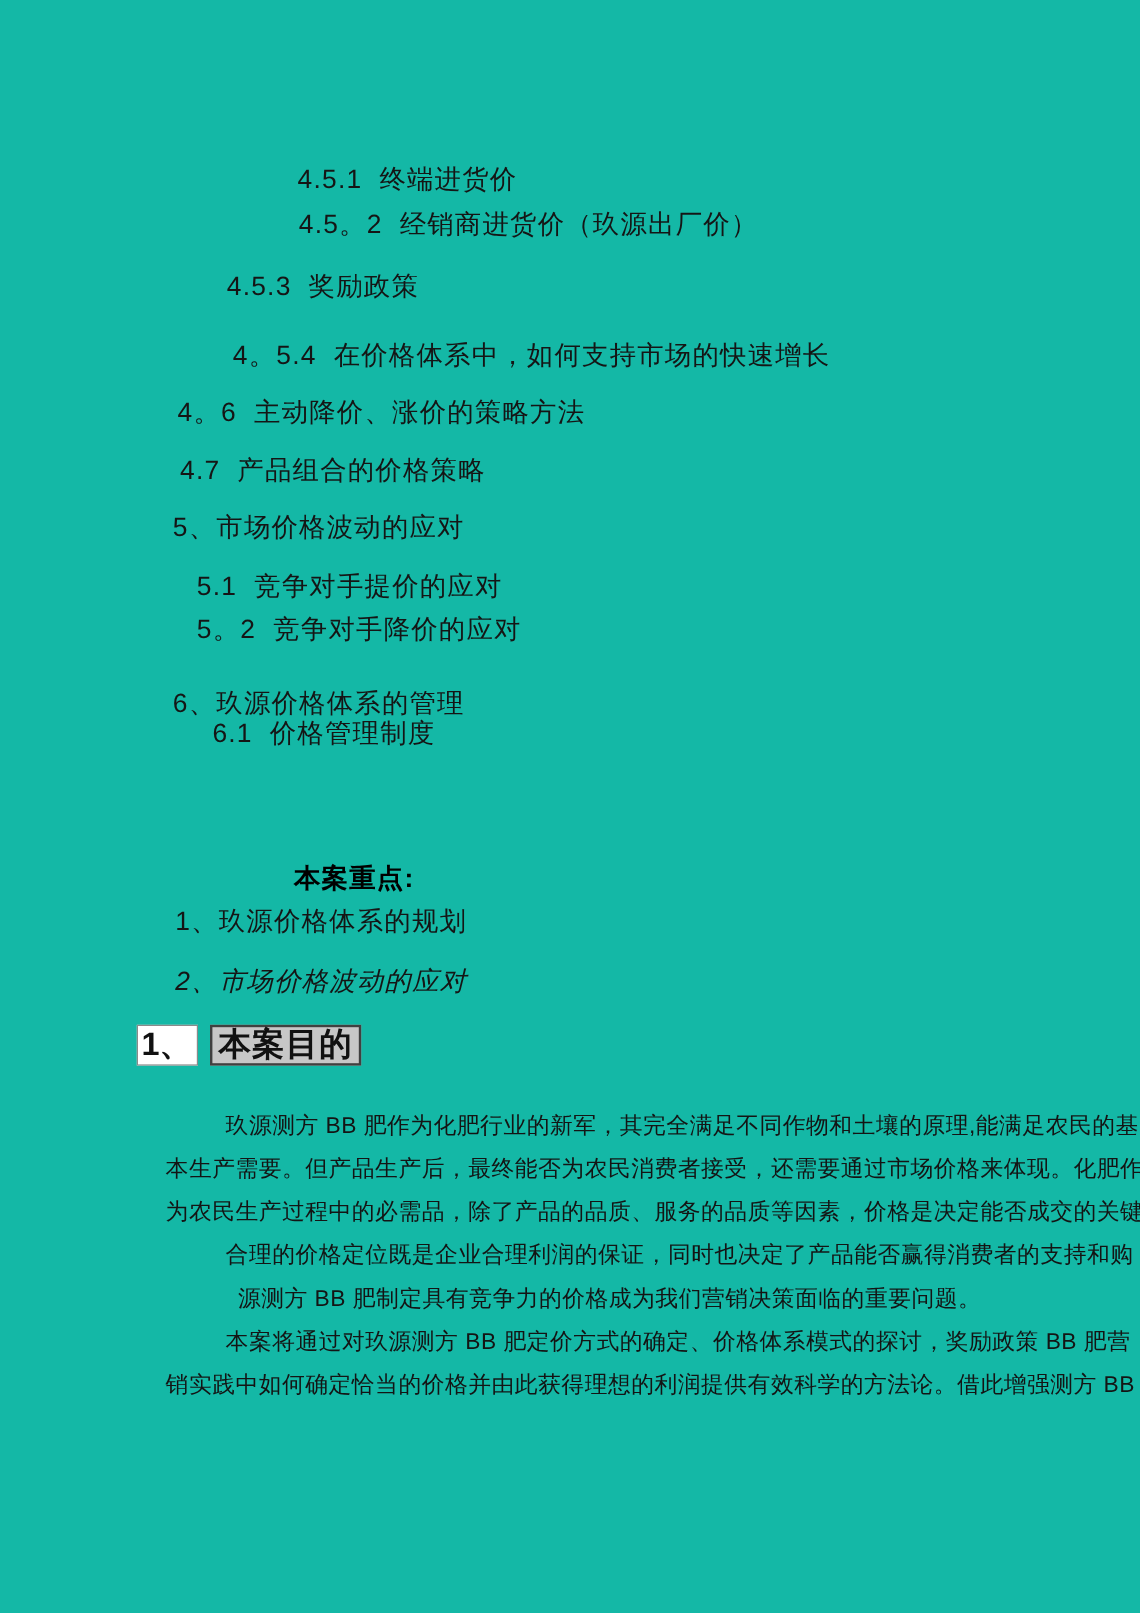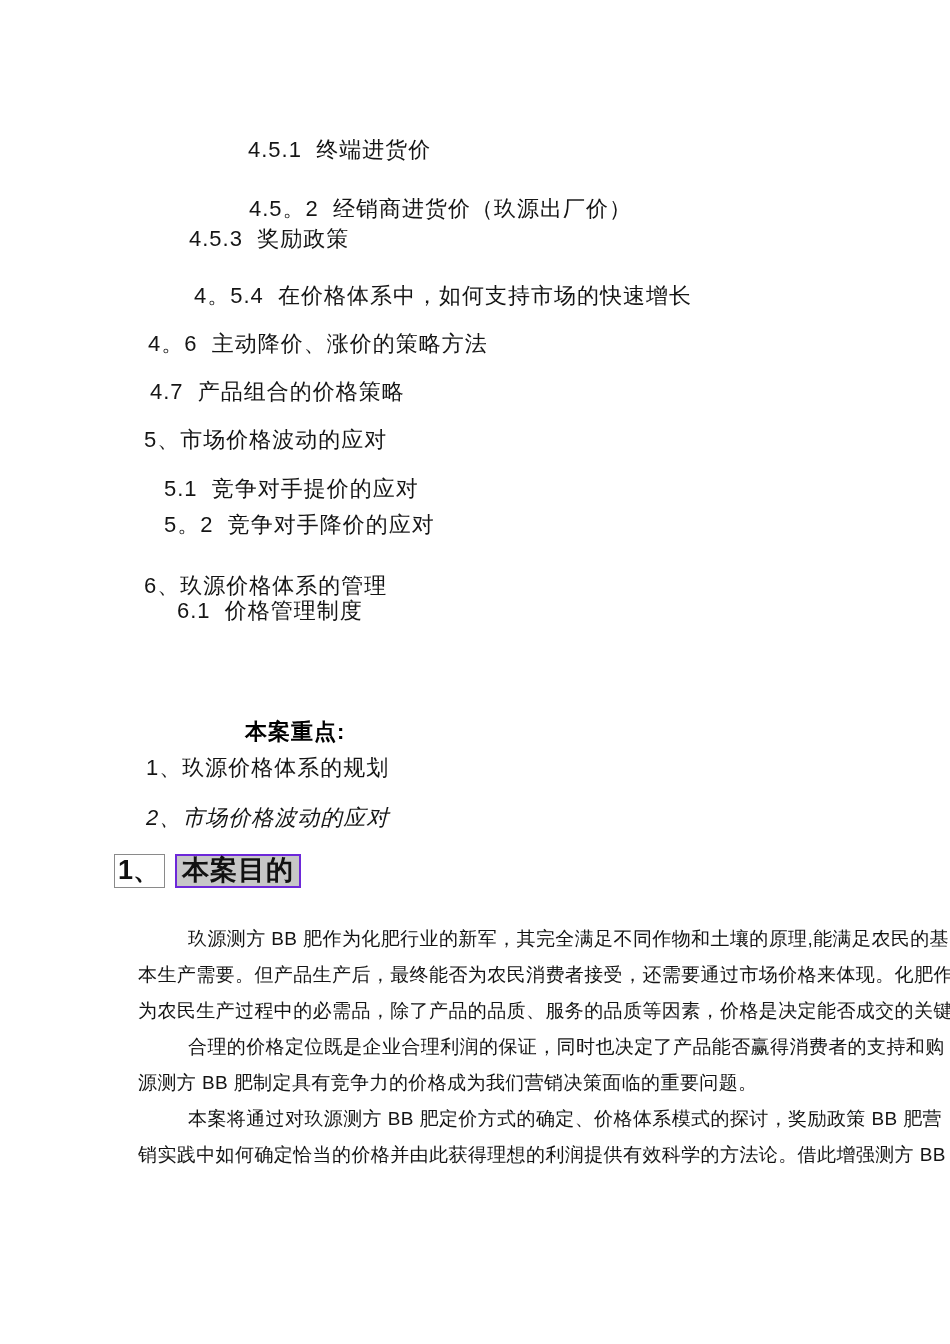--- a/index.html
+++ b/index.html
@@ -1,20 +1,20 @@
 <!DOCTYPE html>
 <html><head>
 <meta charset="utf-8">
 <style>
   html,body{margin:0;padding:0;background:#e8e8e8;}
   .page{
     position:relative;
     width:950px;height:1344px;
     margin:0 auto;
-    background:#ffffff;
+    background:#14b8a6;
     font-family:"Liberation Sans","DejaVu Sans",sans-serif;
     color:#111111;
     overflow:hidden;
   }
   .outline-item{
     position:absolute;
     font-size:22px;
     line-height:26px;
     letter-spacing:1px;
     white-space:pre;
@@ -52,52 +52,53 @@
     font-size:27px;
     font-weight:bold;
     line-height:31px;
     padding:0 4px 0 3px;
     white-space:pre;
   }
   .heading-gap{width:10px;height:34px;}
   .heading-title{
     box-sizing:border-box;
     height:34px;
-    border:2px solid #6d28d9;
+    border:2px solid #404040;
     background:#c7c7c7;
     font-size:27px;
     font-weight:bold;
     line-height:29px;
     padding:0 5px;
     letter-spacing:1px;
     white-space:pre;
   }
   .body-block{
     position:absolute;
     left:138px;top:921px;
     width:740px;
   }
   .body-line{
     font-size:19px;
     line-height:36px;
     height:36px;
     letter-spacing:0.4px;
     white-space:pre;
     color:#141414;
+    text-align:center;
   }
   .body-line.indent{padding-left:50px;}
 </style>
 </head>
 <body>
 
 <div class="page">
 
   <div id="outline-layer">
       <div class="outline-item" style="left: 248px; top: 137px;">4.5.1  终端进货价</div>
-      <div class="outline-item" style="left: 249px; top: 196px;">4.5。2  经销商进货价（玖源出厂价）</div>
+      <div class="outline-item" style="left: 249px; top: 174px;">4.5。2  经销商进货价（玖源出厂价）</div>
       <div class="outline-item" style="left: 189px; top: 226px;">4.5.3  奖励政策</div>
       <div class="outline-item" style="left: 194px; top: 283px;">4。5.4  在价格体系中，如何支持市场的快速增长</div>
       <div class="outline-item" style="left: 148px; top: 331px;">4。6  主动降价、涨价的策略方法</div>
       <div class="outline-item" style="left: 150px; top: 379px;">4.7  产品组合的价格策略</div>
       <div class="outline-item" style="left: 144px; top: 427px;">5、市场价格波动的应对</div>
       <div class="outline-item" style="left: 164px; top: 476px;">5.1  竞争对手提价的应对</div>
       <div class="outline-item" style="left: 164px; top: 512px;">5。2  竞争对手降价的应对</div>
       <div class="outline-item" style="left: 144px; top: 573px;">6、玖源价格体系的管理</div>
       <div class="outline-item" style="left: 177px; top: 598px;">6.1  价格管理制度</div>
     </div>

